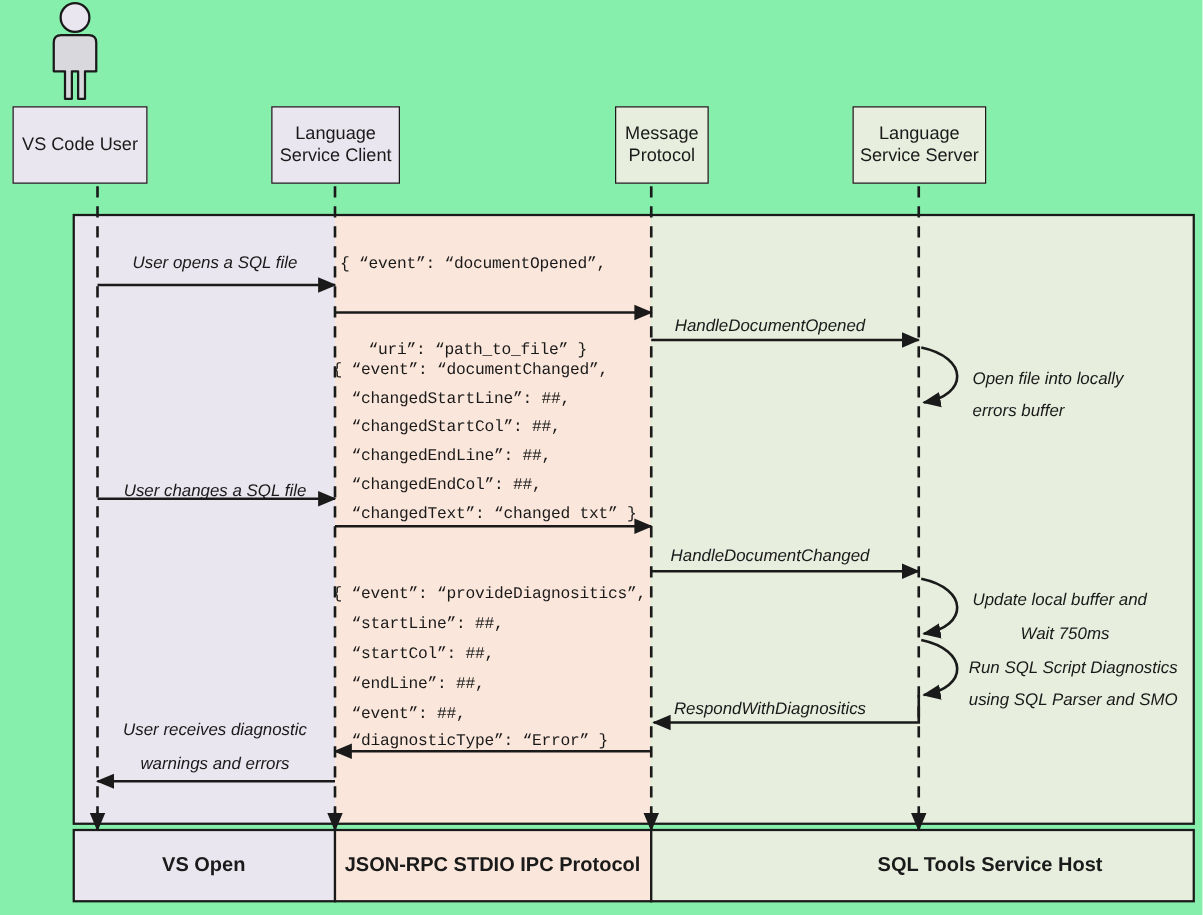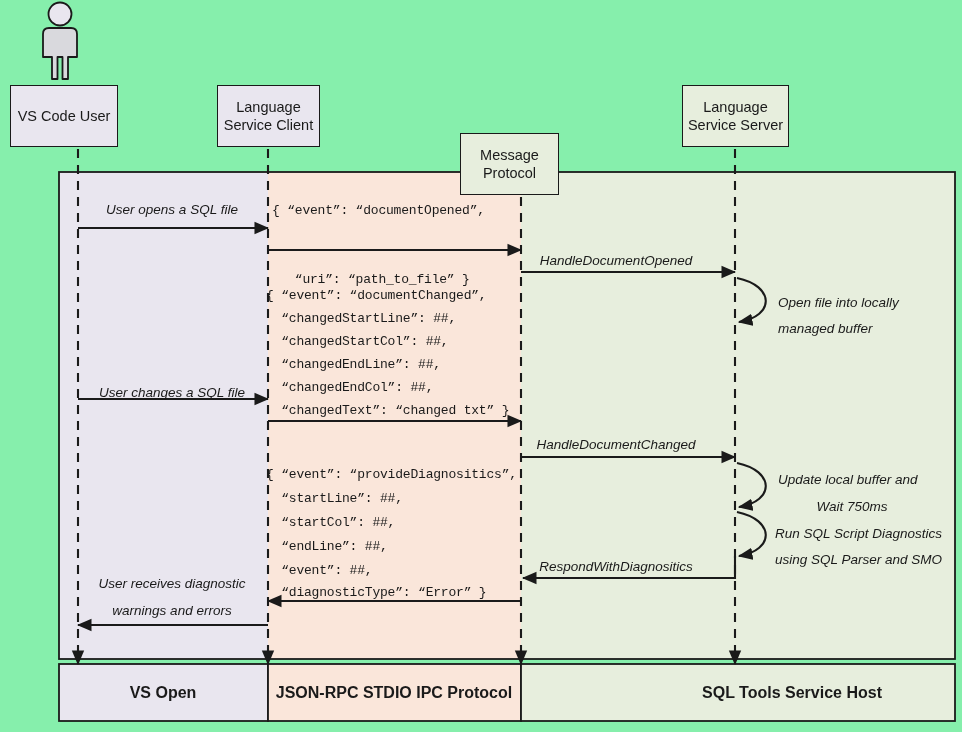--- a/index.html
+++ b/index.html
@@ -149,21 +149,21 @@
 
   <div class="participant-box" style="left:10px; top:85px; width:108px; height:62px;">
     <span class="pline">VS Code User</span>
   </div>
 
   <div class="participant-box" style="left:217px; top:85px; width:103px; height:62px;">
     <span class="pline">Language</span>
     <span class="pline">Service Client</span>
   </div>
 
-  <div class="participant-box green" style="left:460px; top:85px; width:99px; height:62px;margin-top:48px;">
+  <div class="participant-box green" style="left:492px; top:85px; width:75px; height:62px;">
     <span class="pline">Message</span>
     <span class="pline">Protocol</span>
   </div>
 
   <div class="participant-box green" style="left:682px; top:85px; width:107px; height:62px;">
     <span class="pline">Language</span>
     <span class="pline">Service Server</span>
   </div>
 
   <div class="lbl center" style="left:172px; top:203px;">User opens a SQL file</div>
@@ -188,21 +188,21 @@
   <div class="msg-code" style="left:266px; top:516px;">  “startCol”: ##,</div>
   <div class="msg-code" style="left:266px; top:540px;">  “endLine”: ##,</div>
   <div class="msg-code" style="left:266px; top:564px;">  “event”: ##,</div>
   <div class="msg-code" style="left:266px; top:586px;">  “diagnosticType”: “Error” }</div>
 
   <div class="lbl center" style="left:616px; top:254px;">HandleDocumentOpened</div>
   <div class="lbl center" style="left:616px; top:438px;">HandleDocumentChanged</div>
   <div class="lbl center" style="left:616px; top:560px;">RespondWithDiagnositics</div>
 
   <div class="lbl" style="left:778px; top:296px;">Open file into locally</div>
-  <div class="lbl" style="left:778px; top:322px;">managed buffer</div>
+  <div class="lbl" style="left:778px; top:322px;">errors buffer</div>
 
   <div class="lbl" style="left:778px; top:473px;">Update local buffer and</div>
   <div class="lbl center" style="left:852px; top:500px;">Wait 750ms</div>
 
   <div class="lbl" style="left:775px; top:527px;">Run SQL Script Diagnostics</div>
   <div class="lbl" style="left:775px; top:553px;">using SQL Parser and SMO</div>
 
   <div class="footer-label" style="left:163px; top:684px;">VS Open</div>
   <div class="footer-label" style="left:394px; top:684px;">JSON-RPC STDIO IPC Protocol</div>
   <div class="footer-label" style="left:776px; top:684px;margin-left:16px;">SQL Tools Service Host</div>

